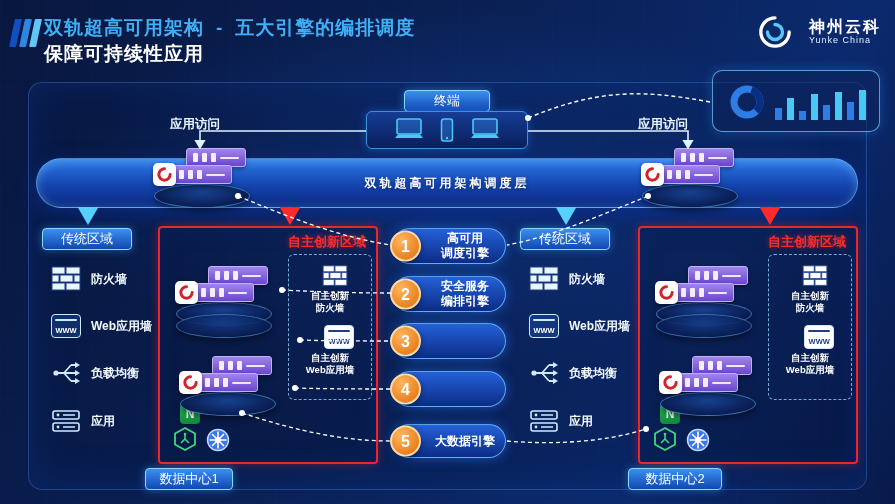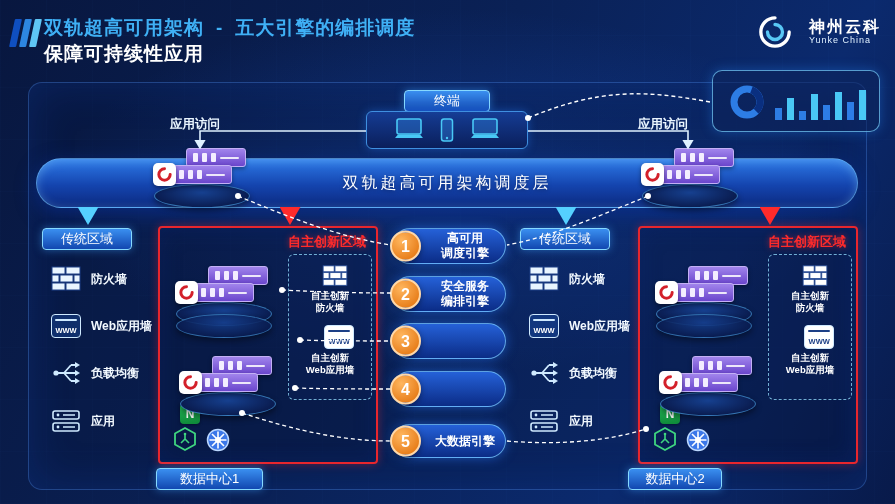--- a/index.html
+++ b/index.html
@@ -39,21 +39,21 @@
   .access{position:absolute;font-size:12.5px;font-weight:bold;color:#eaf6ff;z-index:5}
   
   .stats{position:absolute;left:712px;top:70px;width:168px;height:62px;border:1px solid rgba(120,210,255,.7);border-radius:10px;
     background:rgba(12,35,90,.55);box-shadow:0 0 12px rgba(40,140,255,.35);z-index:5}
   .stats svg{position:absolute}
   
   .sched{position:absolute;left:36px;top:158px;width:822px;height:50px;border-radius:26px;
     background:linear-gradient(180deg,#2e7ae8 0%,#1444ae 55%,#0c2a80 100%);border:1px solid rgba(130,210,255,.55);
     box-shadow:0 6px 20px rgba(10,50,160,.6), inset 0 2px 10px rgba(150,220,255,.35);
     display:flex;align-items:center;justify-content:center;z-index:3}
-  .sched span{font-size:16px;font-weight:normal;letter-spacing:3px;text-shadow:0 1px 4px rgba(0,0,0,.4)}
+  .sched span{font-size:12px;font-weight:bold;letter-spacing:3px;text-shadow:0 1px 4px rgba(0,0,0,.4)}
   
   .cluster{position:absolute;width:110px;height:66px;z-index:5}
   .disc{position:absolute;left:6px;top:38px;width:96px;height:24px;border-radius:50%;
     background:radial-gradient(ellipse at 50% 35%,#16408f 0%,#0a1d52 70%);
     border:1px solid rgba(90,190,255,.55);box-shadow:0 3px 6px rgba(0,0,0,.45)}
   .disc.d2{top:50px;opacity:.9}
   .server{position:absolute;width:60px;height:19px;border-radius:3px;background:linear-gradient(180deg,#a184ec,#6a46cc);
     border:1px solid #c3b0f5;display:flex;align-items:center;gap:4px;padding:0 6px;box-shadow:0 2px 4px rgba(0,0,0,.35)}
   .server i{width:5px;height:9px;background:#f3eeff;border-radius:1px}
   .server::after{content:"";flex:1;height:2px;background:rgba(255,255,255,.85);border-radius:1px}
@@ -317,21 +317,21 @@
       </svg>
     <svg class="abs" style="left:46px;top:200px" width="24" height="24" viewBox="0 0 24 24">
       <circle cx="12" cy="12" r="10.5" fill="#3b77e8" stroke="#bcd8ff" stroke-width="1.5"></circle>
       <g stroke="#fff" stroke-width="1.6">
           <path d="M12 3.5 V20.5 M3.5 12 H20.5 M6 6 L18 18 M18 6 L6 18"></path>
         </g>
       <circle cx="12" cy="12" r="3" fill="#fff"></circle>
       </svg>
   </div>
 
-  <div class="tag" style="left:156px;top:468px;width:107px;height:22px">数据中心1</div>
+  <div class="tag" style="left:145px;top:468px;width:88px;height:22px">数据中心1</div>
 
   <div class="tag" style="left:520px;top:228px;width:90px;height:22px">传统区域</div>
 
   <div class="zone-item" style="left:528px;top:264px">
     <span class="zi-icon">
       <svg width="30" height="26" viewBox="0 0 30 26">
           <g fill="#e9f5ff" stroke="#1c3f86" stroke-width="1">
         <rect x="1" y="1" width="13" height="7"></rect>
             <rect x="15" y="1" width="14" height="7"></rect>
         <rect x="1" y="9" width="7" height="7"></rect>

